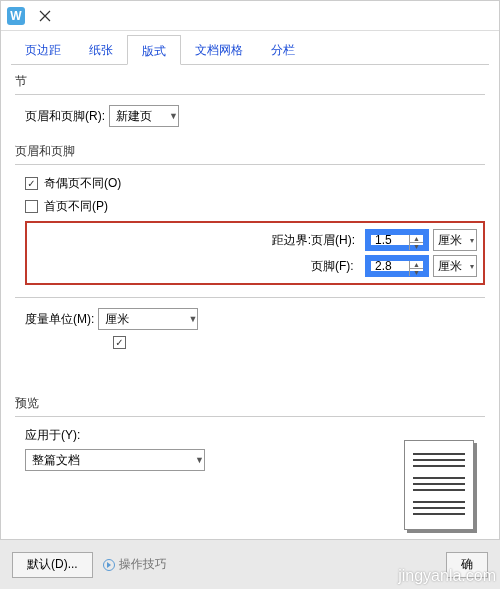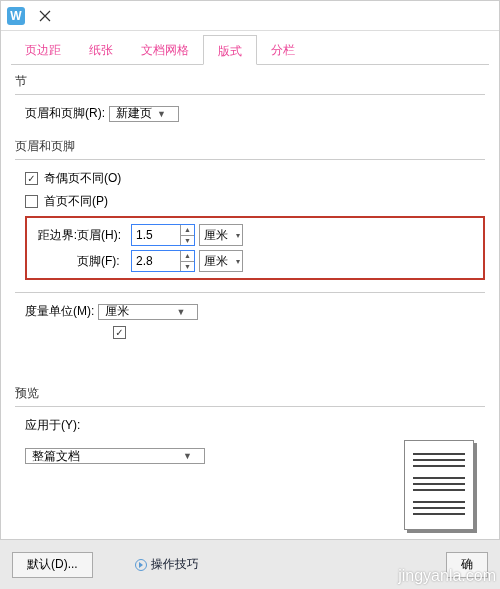--- a/index.html
+++ b/index.html
@@ -2,51 +2,51 @@
 <html><head>
 <meta charset="utf-8">
 <style>
   * { box-sizing: border-box; margin: 0; padding: 0; font-family: "Microsoft YaHei", "SimSun", sans-serif; font-size: 12px; }
   body { width: 500px; height: 589px; background: #ffffff; overflow: hidden; border: 1px solid #ccc; }
   .titlebar { height: 30px; display: flex; align-items: center; border-bottom: 1px solid #ddd; }
   .titlebar .ico { width: 18px; height: 18px; background: #4aa7e2; border-radius: 3px; margin-left: 6px; display: flex; align-items: center; justify-content: center; color: #fff; font-weight: bold; font-size: 10px; }
   .titlebar .title { margin-left: 6px; flex: 1; }
   .titlebar .close { width: 40px; height: 30px; display: flex; align-items: center; justify-content: center; font-size: 16px; color: #333; }
   .tabs { display: flex; border-bottom: 1px solid #ccc; height: 30px; margin: 4px 10px 0 10px; }
-  .tab { padding: 0 14px; height: 30px; line-height: 30px; color: #ec4899; cursor: pointer; }
+  .tab { padding: 0 14px; height: 30px; line-height: 30px; color: #1d4ed8; cursor: pointer; }
   .tab.active { border: 1px solid #ccc; border-bottom: 1px solid #fff; background: #fff; position: relative; top: 0; }
   .content { padding: 8px 14px 0 14px; }
   fieldset { border: none; padding: 0; margin-bottom: 10px; }
   .fs-label { color: #333; margin-bottom: 4px; display: block; }
   .fs-box { border-top: 1px solid #ccc; margin-top: 2px; padding: 10px 0 0 10px; }
   .row { display: flex; align-items: center; margin-bottom: 6px; }
   .lbl { margin-right: 4px; }
-  .select { border: 1px solid #999; height: 16px; display: flex; align-items: center; padding-left: 6px; padding-right: 12px; background: #fff; position: relative; }
+  .select { border: 1px solid #999; height: 22px; display: flex; align-items: center; padding-left: 6px; padding-right: 0; background: #fff; position: relative; }
   .select.small { width: 70px; }
   .select.med { width: 100px; }
   .select.big { width: 180px; }
   .select .dd { margin-left: auto; font-size: 9px; color: #555; }
   .cbrow { display: flex; align-items: center; margin-bottom: 6px; }
   .cb { width: 13px; height: 13px; border: 1px solid #666; margin-right: 6px; display: flex; align-items: center; justify-content: center; font-size: 10px; color: #333; }
   .redbox { border: 2px solid #c0392b; padding: 6px 6px 2px 6px; }
-  .hfrow { display: flex; align-items: center; margin-bottom: 4px; }
+  .hfrow { display: flex; align-items: center; margin-bottom: 4px; justify-content: flex-end; }
   .hfrow .hflabel1 { width: 44px; text-align: right; }
   .hfrow .hflabel2 { width: 50px; text-align: left; }
-  .spin { border: 1px solid #3b82f6; width: 64px; height: 22px; display: flex; align-items: center; padding-left: 4px; margin: 0 4px; position: relative; background: #fff; }
+  .spin { border: 6px solid #3b82f6; width: 64px; height: 22px; display: flex; align-items: center; padding-left: 4px; margin: 0 4px; position: relative; background: #fff; }
   .spin .arrows { position: absolute; right: 0; top: 0; bottom: 0; width: 14px; display: flex; flex-direction: column; }
   .spin .arrows div { flex:1; border-left: 1px solid #999; display:flex; align-items:center; justify-content:center; font-size:7px; color:#555; }
   .spin .arrows div:first-child { border-bottom: 1px solid #999; }
   .unit { border: 1px solid #999; height: 22px; width: 44px; display: flex; align-items: center; padding-left: 4px; background: #fff; font-size: 12px;}
   .unit .dd { margin-left:auto; margin-right:2px; font-size:8px; color:#555;}
   .preview { border: 1px solid #888; width: 70px; height: 90px; position: absolute; right: 26px; top: 440px; box-shadow: 3px 3px 0 #888; background: #fff; padding: 12px 8px; }
   .preview .line { height: 2px; background: #444; margin-bottom: 4px; }
   .preview .gap { height: 6px; }
-  .footer { position: absolute; bottom: 0; left: 0; right: 0; height: 50px; background: #e9e9e9; border-top: 1px solid #ccc; display: flex; align-items: center; padding: 0 12px; gap: 32px; }
+  .footer { position: absolute; bottom: 0; left: 0; right: 0; height: 50px; background: #e9e9e9; border-top: 1px solid #ccc; display: flex; align-items: center; padding: 0 12px; }
   .btn { border: 1px solid #aaa; background: #f5f5f5; height: 26px; padding: 0 14px; display: flex; align-items: center; cursor: pointer; }
-  .tips { display: flex; align-items: center; margin-left: 10px; color: #0f172a; }
+  .tips { display: flex; align-items: center; margin-left: 10px; color: #737373; }
   .tips .pico { width: 12px; height: 12px; border: 1.5px solid #5b9bd5; border-radius: 50%; display: flex; align-items: center; justify-content: center; margin-right: 4px; }
   .tips .pico::after { content: ""; border-left: 4px solid #5b9bd5; border-top: 3px solid transparent; border-bottom: 3px solid transparent; margin-left: 1px; }
   .ok { margin-left: auto; }
   .watermark { position: absolute; right: 4px; bottom: 4px; text-align: right; pointer-events: none; }
   .watermark .big { color: #fff; font-weight: bold; font-size: 18px; text-shadow: 0 0 2px #888, 1px 1px 2px #555; }
   .watermark .chk { color: #e03; font-size: 22px; font-weight: bold; }
   .watermark .small { color: #fff; font-size: 16px; text-shadow: 0 0 2px #888; }
 </style>
 </head>
 <body>
@@ -58,22 +58,22 @@
   <div class="close">
     <svg width="12" height="12" viewBox="0 0 12 12">
         <path d="M1 1 L11 11 M11 1 L1 11" stroke="#333" stroke-width="1.2"></path>
       </svg>
   </div>
 </div>
 
 <div class="tabs">
   <div class="tab">页边距</div>
   <div class="tab">纸张</div>
+  <div class="tab active">版式</div>
   <div class="tab">文档网格</div>
-  <div class="tab active">版式</div>
   <div class="tab">分栏</div>
 </div>
 
 <div class="content">
 
   <fieldset>
     <span class="fs-label">节</span>
     <div class="fs-box">
       <div class="row">
         <span class="lbl">页眉和页脚(R):</span>
@@ -142,21 +142,21 @@
       </div>
       <div class="cbrow" style="margin-left:88px;">
         <div class="cb">✓</div>
       </div>
     </div>
   </fieldset>
 
   <fieldset style="margin-top:40px;">
     <span class="fs-label">预览</span>
     <div class="fs-box">
-      <div class="row" style="margin-bottom:14px;align-items:flex-end;">
+      <div class="row" style="margin-bottom:5px;align-items:flex-end;">
         <span class="lbl">应用于(Y):</span>
       </div>
       <div class="row">
         <div class="select big">
           <span>整篇文档</span>
           <span class="dd">▼</span>
         </div>
       </div>
     </div>
   </fieldset>

